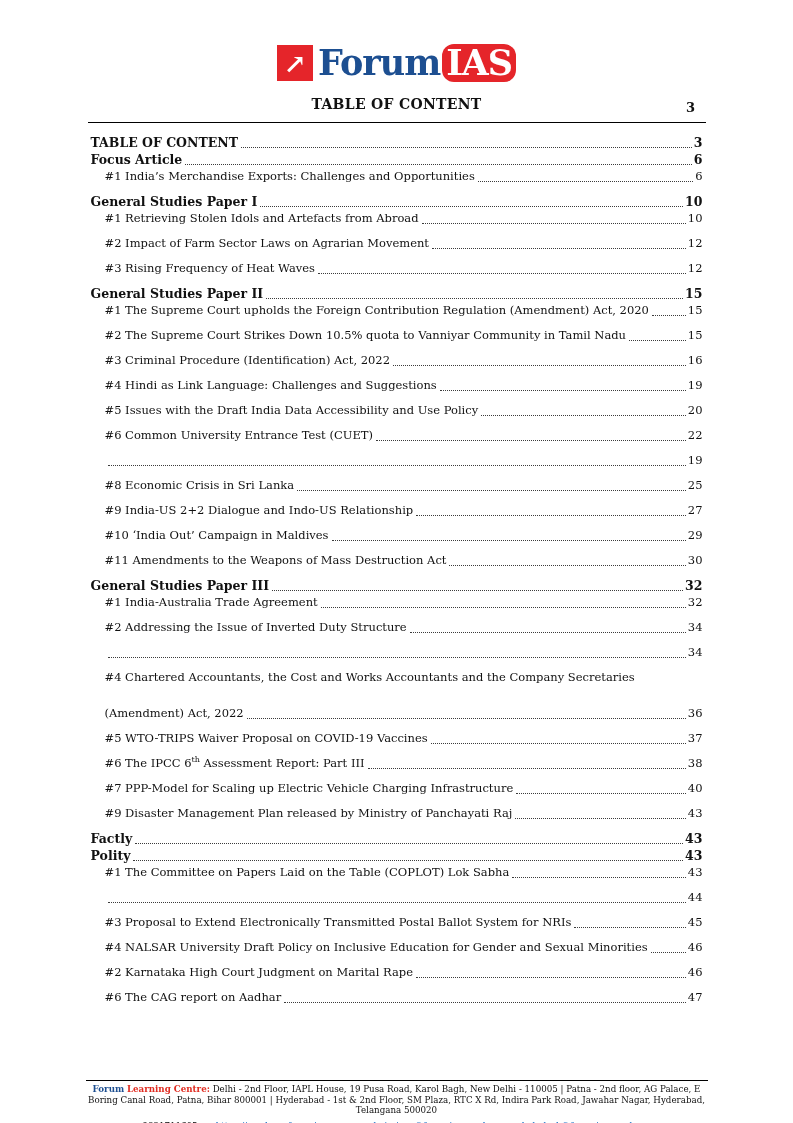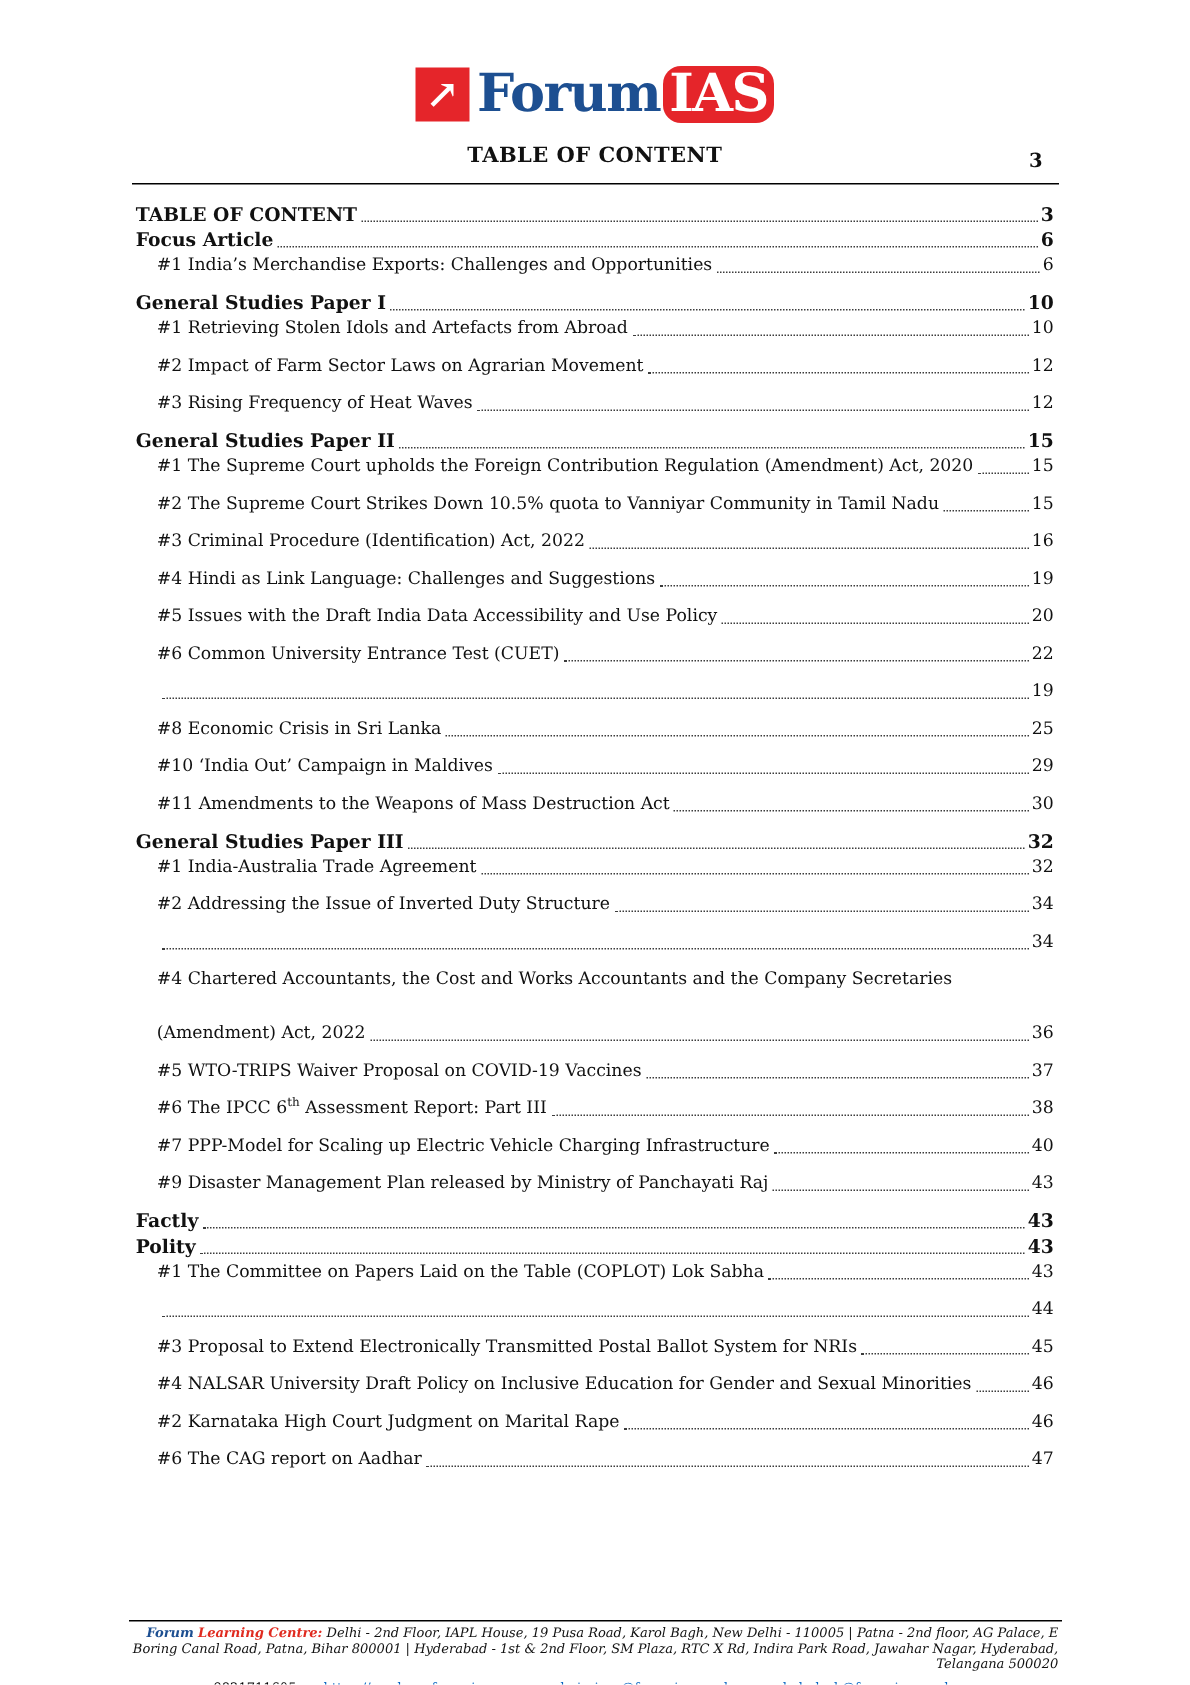--- a/index.html
+++ b/index.html
@@ -44,21 +44,21 @@
   .toc-line { display: flex; align-items: baseline; }
   .toc-text { white-space: nowrap; }
   .wrap-line { margin-bottom: 19px; }
   .leader { flex: 1; min-width: 10px; border-bottom: 1.6px dotted #3c3c3c; margin: 0 2px 3.5px 3px; align-self: flex-end; }
   .pg { white-space: nowrap; }
   sup { font-size: 8px; line-height: 0; }
 
   
   footer { position: absolute; left: 0; right: 0; top: 1036px; }
   .foot-rule { width: 622px; margin: 0 auto; border: 0; border-top: 1.5px solid #000; }
-  .foot-text { width: 618px; margin: 3px auto 5px; text-align: right; font-size: 8.7px; line-height: 10.5px; font-style: italic; }
+  .foot-text { width: 618px; margin: 3px auto 5px; text-align: center; font-size: 8.7px; line-height: 10.5px; }
   .f-blue { color: var(--brand-blue); font-weight: bold; }
   .f-red { color: var(--footer-red); font-weight: bold; }
   .foot-links { margin-top: 2px; display: flex; justify-content: center; align-items: baseline; gap: 18px; font-size: 8.7px; line-height: 10.5px; }
   .foot-links a { color: var(--link-blue); text-decoration: underline; }
   .phone { color: #000; }
 </style>
 </head>
 <body>
 
 <div class="page">
@@ -178,20 +178,27 @@
         <div class="toc-line">
           <span class="leader"></span>
           <span class="pg">19</span>
         </div>
       </div>
       <div class="toc-entry lvl1 gap">
         <div class="toc-line">
           <span class="toc-text">#8 Economic Crisis in Sri Lanka</span>
           <span class="leader"></span>
           <span class="pg">25</span>
+        </div>
+      </div>
+      <div class="toc-entry lvl1 gap">
+        <div class="toc-line">
+          <span class="toc-text">#9 India-US 2+2 Dialogue and Indo-US Relationship</span>
+          <span class="leader"></span>
+          <span class="pg">27</span>
         </div>
       </div>
       <div class="toc-entry lvl1 gap">
         <div class="toc-line">
           <span class="toc-text">#10 ‘India Out’ Campaign in Maldives</span>
           <span class="leader"></span>
           <span class="pg">29</span>
         </div>
       </div>
       <div class="toc-entry lvl1 gap">

